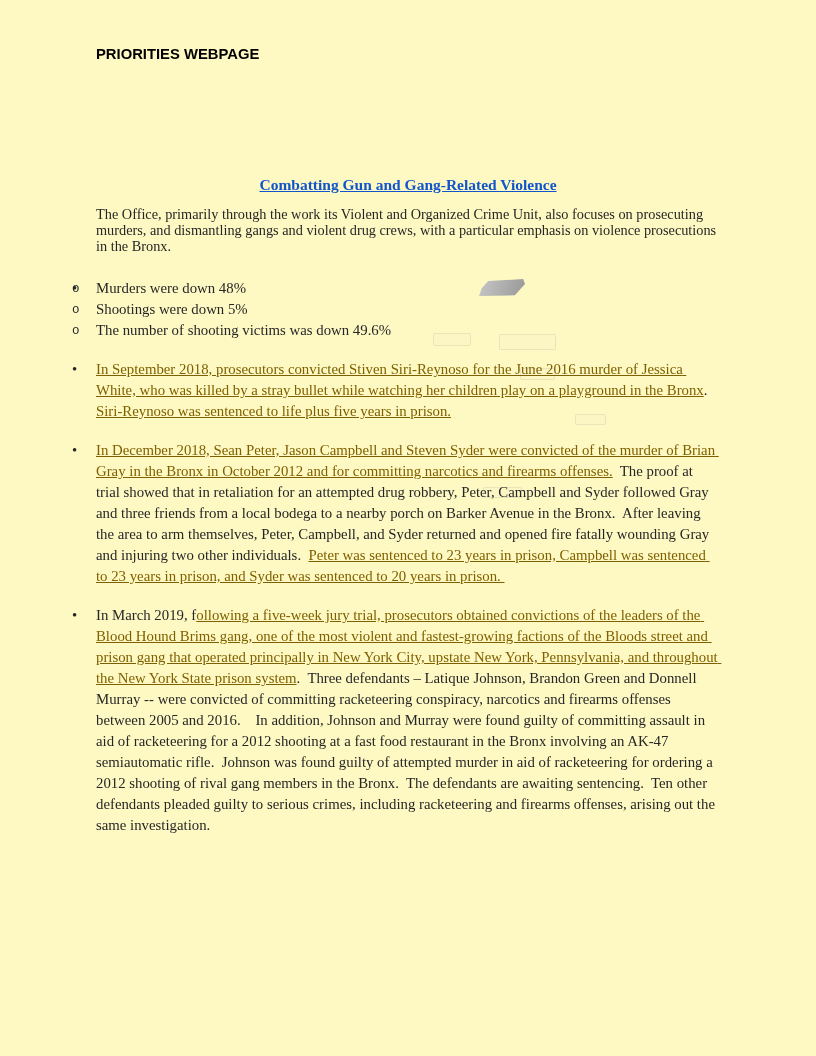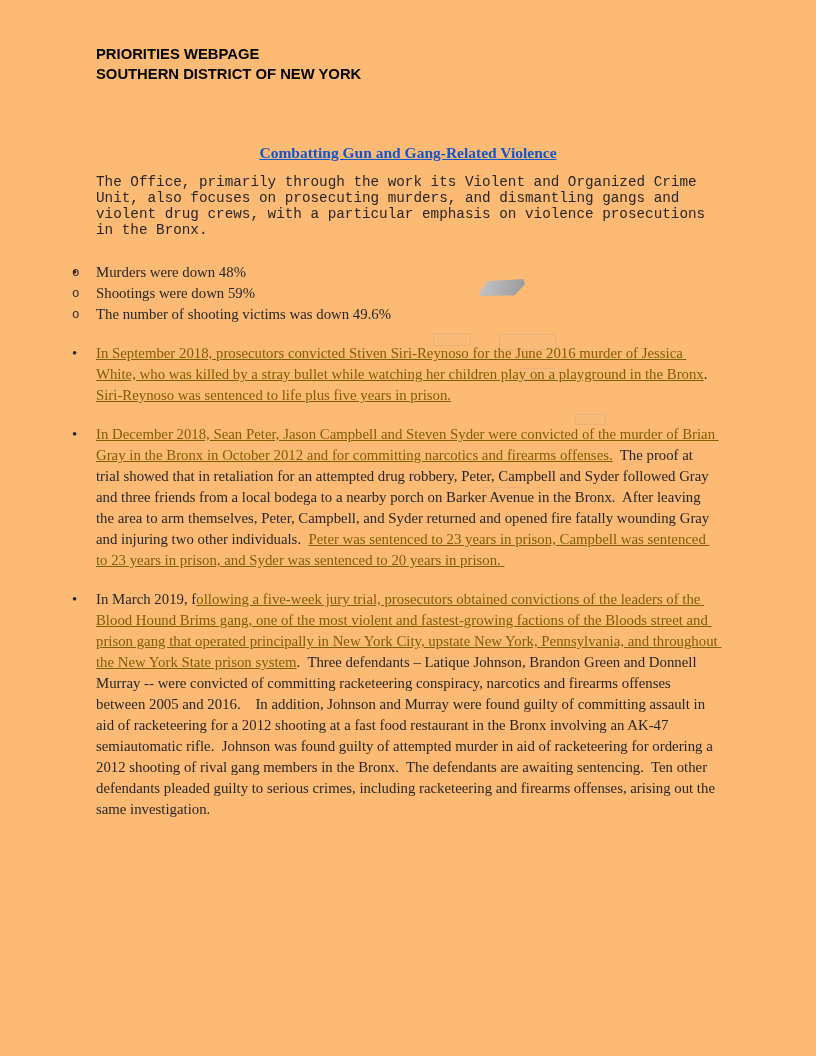--- a/index.html
+++ b/index.html
@@ -3,52 +3,51 @@
 <meta charset="utf-8">
 <style>
   * { margin:0; padding:0; box-sizing:border-box; }
   html, body { background:#ffffff; }
   body { font-family:"Liberation Serif","DejaVu Serif",serif; }
 
   .page {
     position:relative;
     width:816px; height:1056px;
     margin:0 auto;
-    background:#fdba74;
+    background:#fef9c3;
     padding:44px 96px 0 96px;
     color:var(--body-text,#262626);
     overflow:hidden;
   }
 
   .hdr {
     font-family:"Liberation Sans",sans-serif;
     font-weight:700;
     font-size:14.8px;
     line-height:20px;
     color:#000000;
   }
 
   .title {
-    margin-top:60px;
+    margin-top:112px;
     text-align:center;
     font-size:15.5px;
     font-weight:700;
   }
   .title-link {
     color:var(--title-blue,#1155CC);
     text-decoration:underline;
     cursor:pointer;
   }
 
   .intro {
     margin-top:12px;
     font-size:14.3px;
     line-height:16px;
     white-space:pre-wrap;
-    font-family:Liberation Mono, monospace;
   }
 
   .list {
     margin-top:24px;
     font-size:14.8px;
     line-height:21px;
   }
   .li { position:relative; }
   .li.spaced { margin-top:18px; }
   .marker {
@@ -86,21 +85,20 @@
   .g4 { left:575px; top:414px; width:31px; height:11px; }
   .g5 { left:483px; top:487px; width:39px; height:11px; }
 </style>
 </head>
 <body>
 
 <div class="page">
 
   <div class="hdr">
     <div>PRIORITIES WEBPAGE</div>
-    <div>SOUTHERN DISTRICT OF NEW YORK</div>
   </div>
 
   <div class="smudge"></div>
   <div class="ghost g1"></div>
   <div class="ghost g2"></div>
   <div class="ghost g3"></div>
   <div class="ghost g4"></div>
   <div class="ghost g5"></div>
 
   <div class="title"><span class="title-link">Combatting Gun and Gang-Related Violence</span></div>
@@ -113,21 +111,21 @@
       <span class="marker">•</span>
     </div>
 
     <div class="li">
       <span class="marker circle">o</span>
       <span class="text"><span>Murders were down 48%</span></span>
     </div>
 
     <div class="li">
       <span class="marker circle">o</span>
-      <span class="text"><span>Shootings were down 59%</span></span>
+      <span class="text"><span>Shootings were down 5%</span></span>
     </div>
 
     <div class="li">
       <span class="marker circle">o</span>
       <span class="text"><span>The number of shooting victims was down 49.6%</span></span>
     </div>
 
     <div class="li spaced">
       <span class="marker">•</span>
       <span class="text"><span class="lk">In September 2018, prosecutors convicted Stiven Siri-Reynoso for the June 2016 murder of Jessica White, who was killed by a stray bullet while watching her children play on a playground in the Bronx</span><span>.  </span><span class="lk">Siri-Reynoso was sentenced to life plus five years in prison.</span></span>

